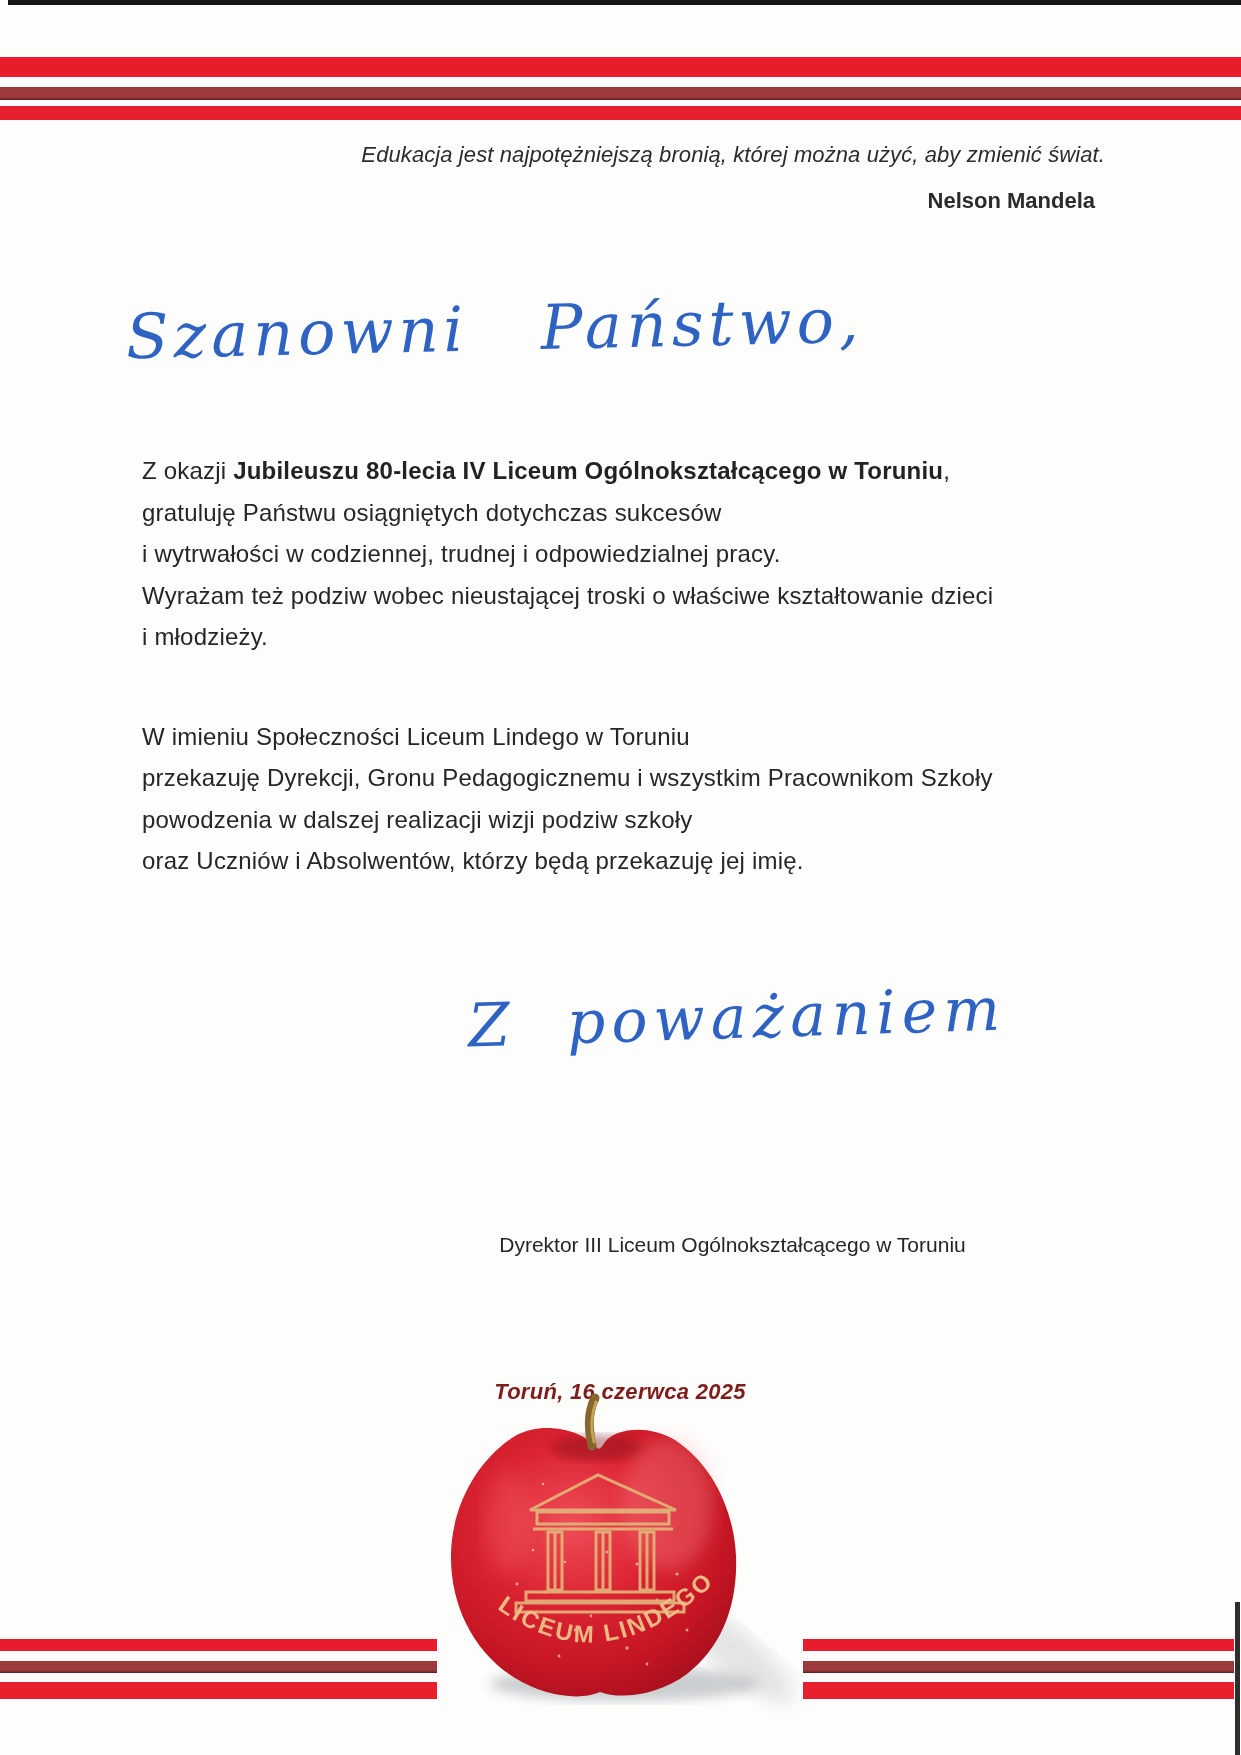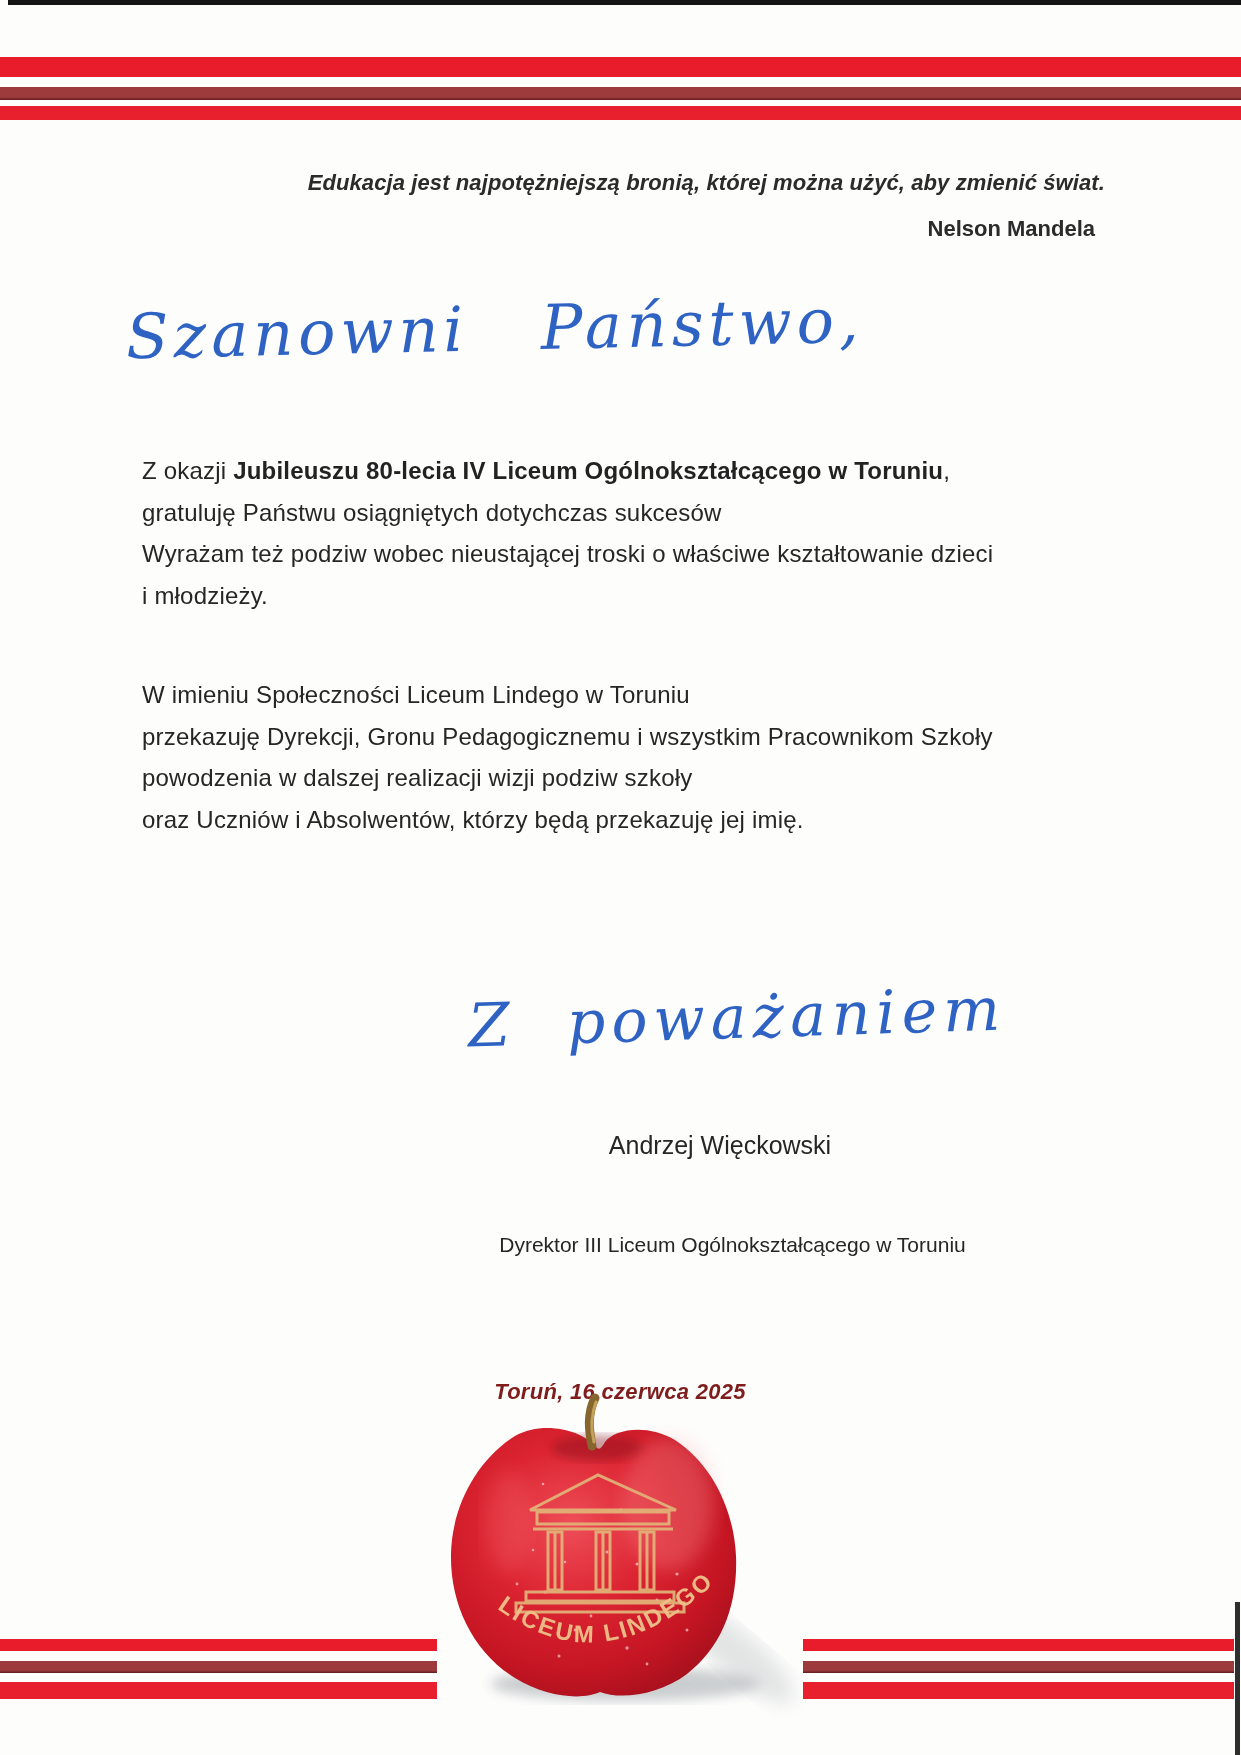--- a/index.html
+++ b/index.html
@@ -20,21 +20,21 @@
 
   .sbl1 { top:1639px; left:0; width:437px; height:12px; background:#e81c2b; }
   .sbl2 { top:1661px; left:0; width:437px; height:12px; background:linear-gradient(#9d3a3c 78%, #5f1c20); }
   .sbl3 { top:1682px; left:0; width:437px; height:17px; background:#e8202e; }
   .sbr1 { top:1639px; left:803px; right:7px; height:12px; background:#e81c2b; }
   .sbr2 { top:1661px; left:803px; right:7px; height:12px; background:linear-gradient(#9d3a3c 78%, #5f1c20); }
   .sbr3 { top:1682px; left:803px; right:7px; height:17px; background:#e8202e; }
 
   
   .quote { position:absolute; top:142px; left:200px; right:136px; text-align:right; color:#2b2b2b; }
-  .quote-text { font-size:22px; font-weight:bold; font-style:italic; letter-spacing:0.1px;margin-top:28px; }
+  .quote-text { font-size:22px; font-weight:normal; font-style:italic; letter-spacing:0.1px; }
   .quote-author { margin-top:20px; padding-right:10px; font-size:22px; font-weight:bold; }
 
   
   .hand {
     position:absolute; color:#2e63c4;
     font-family:"DejaVu Serif", serif; font-style:italic; font-weight:normal;
     white-space:nowrap;
   }
   .greeting {
     top:292px; left:126px; font-size:62px; letter-spacing:5px; word-spacing:48px;
@@ -72,34 +72,34 @@
   <div class="quote">
     <div class="quote-text">Edukacja jest najpotężniejszą bronią, której można użyć, aby zmienić świat.</div>
     <div class="quote-author">Nelson Mandela</div>
   </div>
 
   <div class="hand greeting">Szanowni Państwo,</div>
 
   <div class="letter-body">
     <div class="line"><span>Z okazji </span><strong>Jubileuszu 80-lecia IV Liceum Ogólnokształcącego w Toruniu</strong><span>,</span></div>
     <div class="line">gratuluję Państwu osiągniętych dotychczas sukcesów</div>
+    <div class="line">i wytrwałości w codziennej, trudnej i odpowiedzialnej pracy.</div>
     <div class="line">Wyrażam też podziw wobec nieustającej troski o właściwe kształtowanie dzieci</div>
     <div class="line">i młodzieży.</div>
 
     <div class="wishes">
       <div class="line">W imieniu Społeczności Liceum Lindego w Toruniu</div>
       <div class="line">przekazuję Dyrekcji, Gronu Pedagogicznemu i wszystkim Pracownikom Szkoły</div>
       <div class="line">powodzenia w dalszej realizacji wizji podziw szkoły</div>
       <div class="line">oraz Uczniów i Absolwentów, którzy będą przekazuję jej imię.</div>
     </div>
   </div>
 
   <div class="hand valediction">Z poważaniem</div>
 
-  <div class="sig-name">Andrzej Więckowski</div>
   <div class="sig-title">Dyrektor III Liceum Ogólnokształcącego w Toruniu</div>
 
   <div class="dateline">Toruń, 16 czerwca 2025</div>
 
   <svg class="apple-svg" viewBox="0 0 380 345" xmlns="http://www.w3.org/2000/svg">
     <defs>
       <radialGradient id="appleGrad" cx="42%" cy="36%" r="78%">
         <stop offset="0%" stop-color="#ee4e58"></stop>
         <stop offset="38%" stop-color="#dc2432"></stop>
         <stop offset="70%" stop-color="#c51523"></stop>

